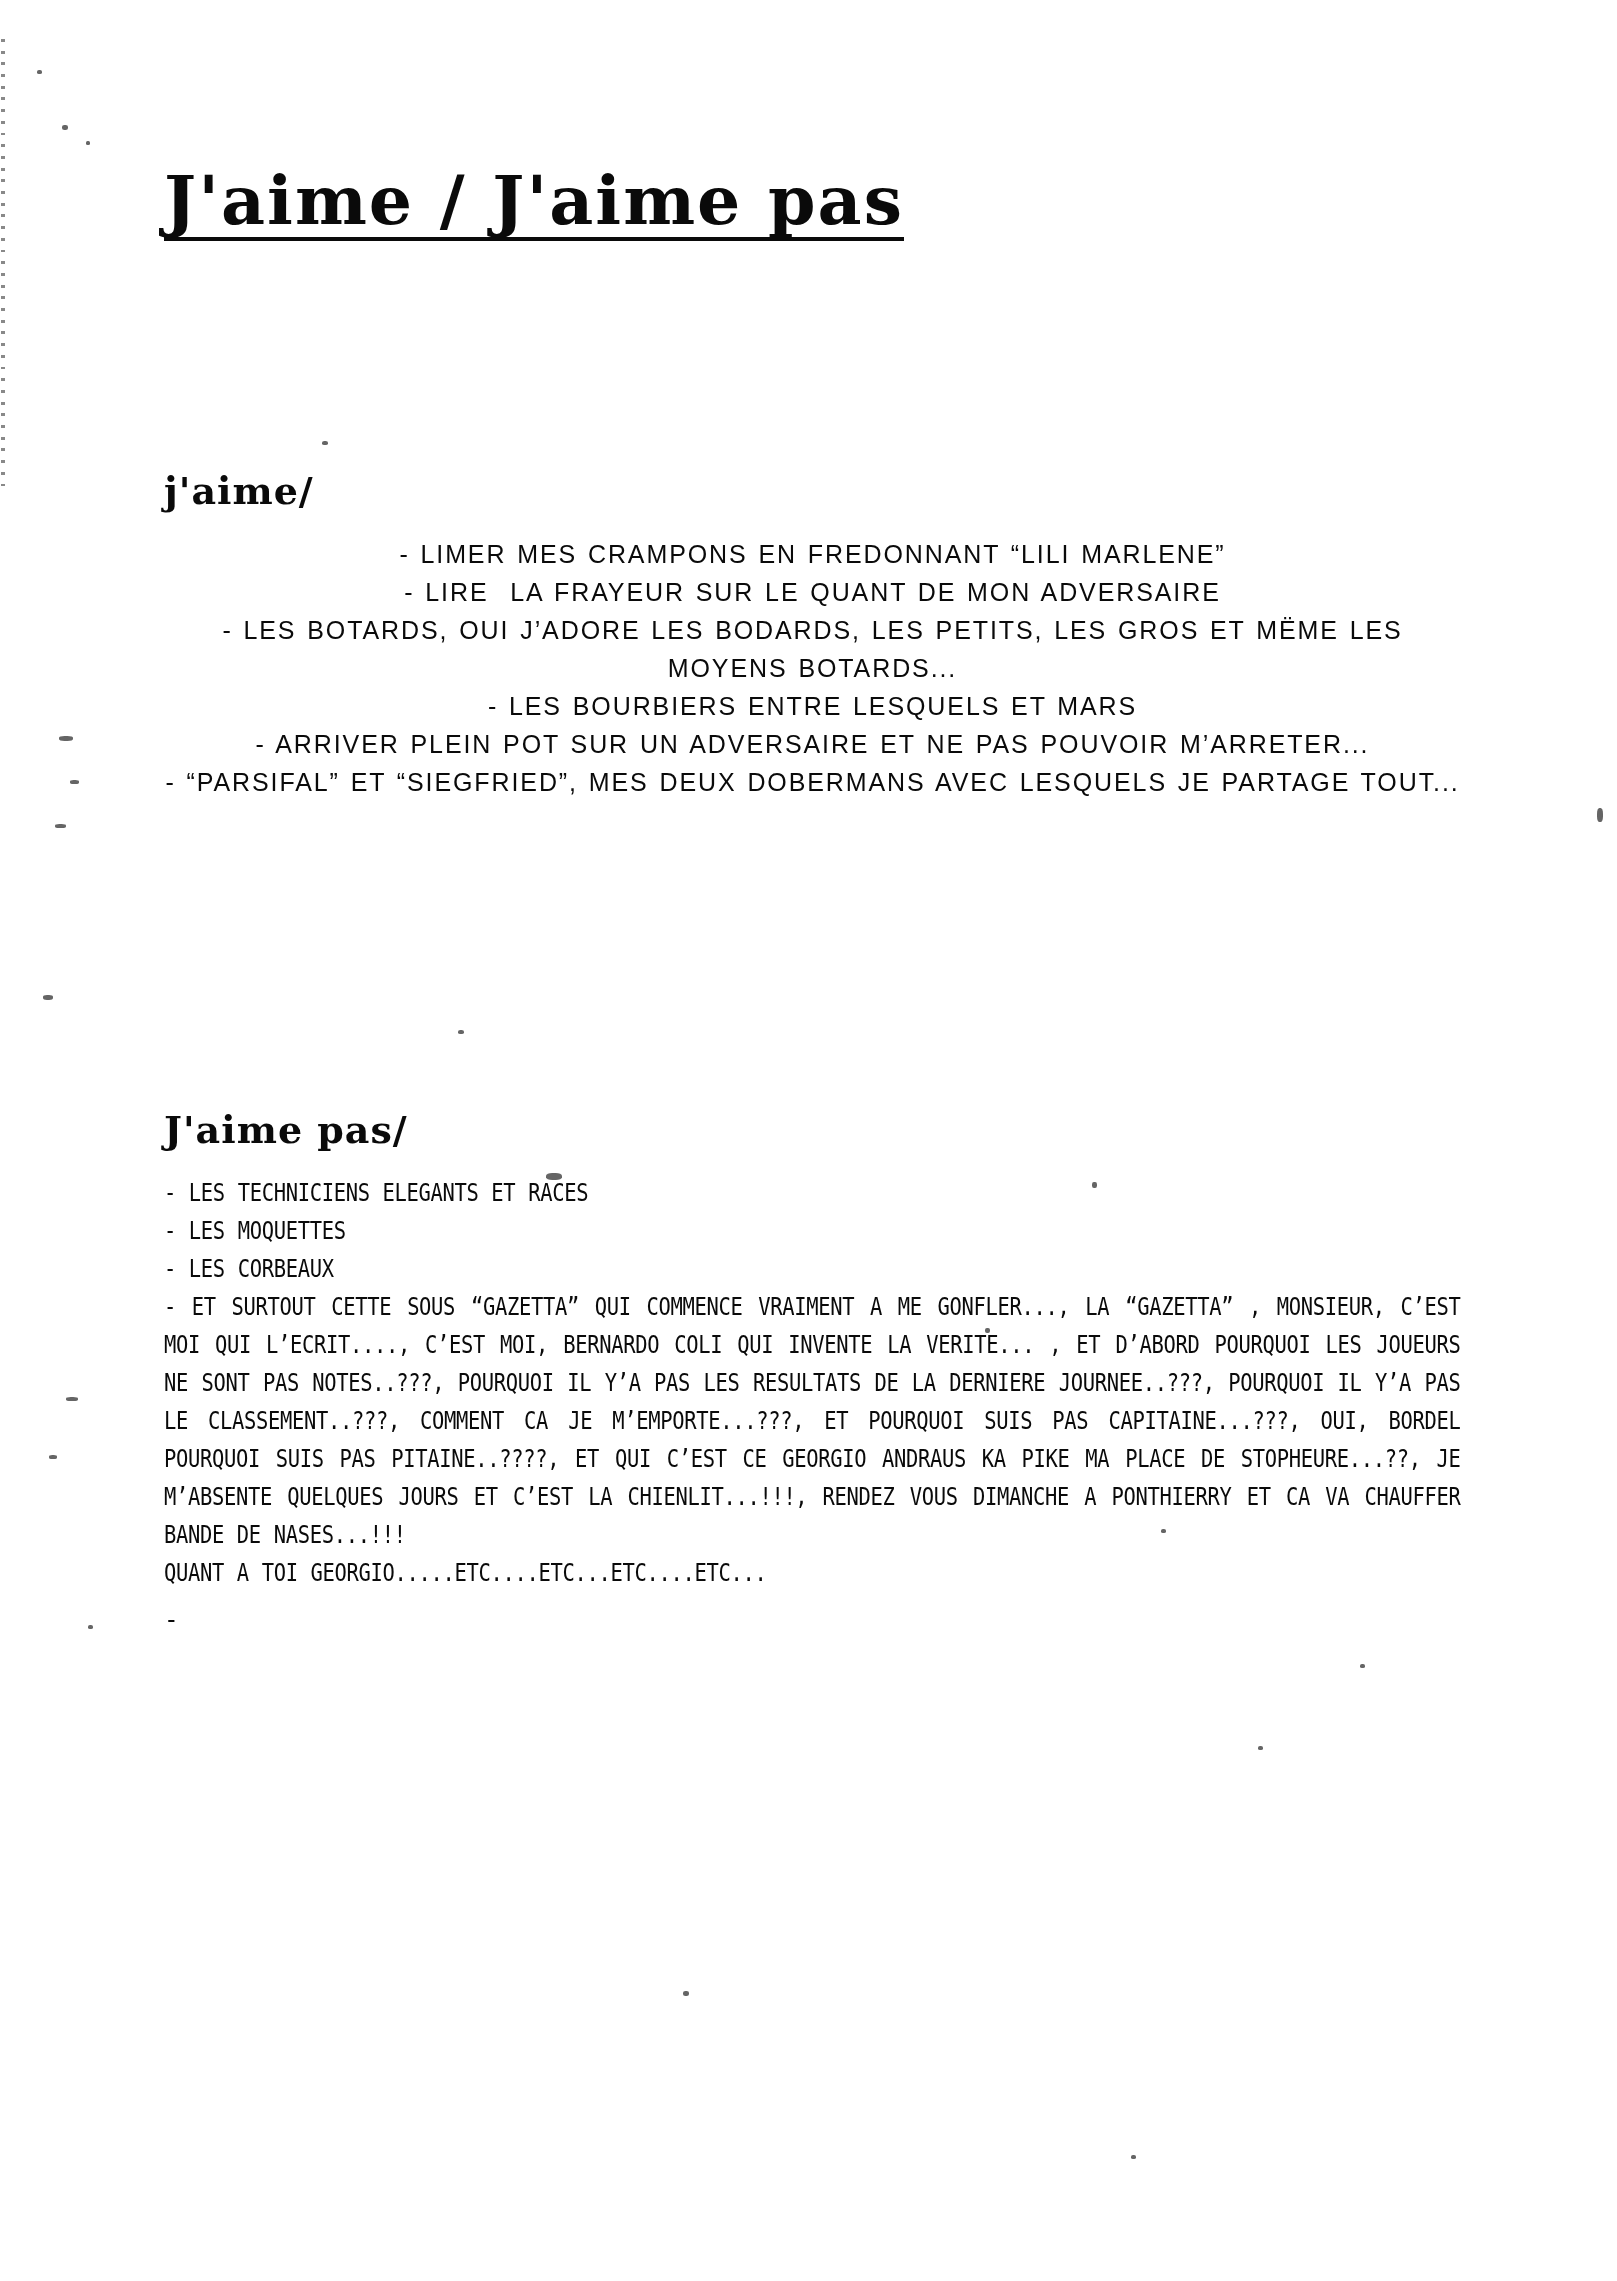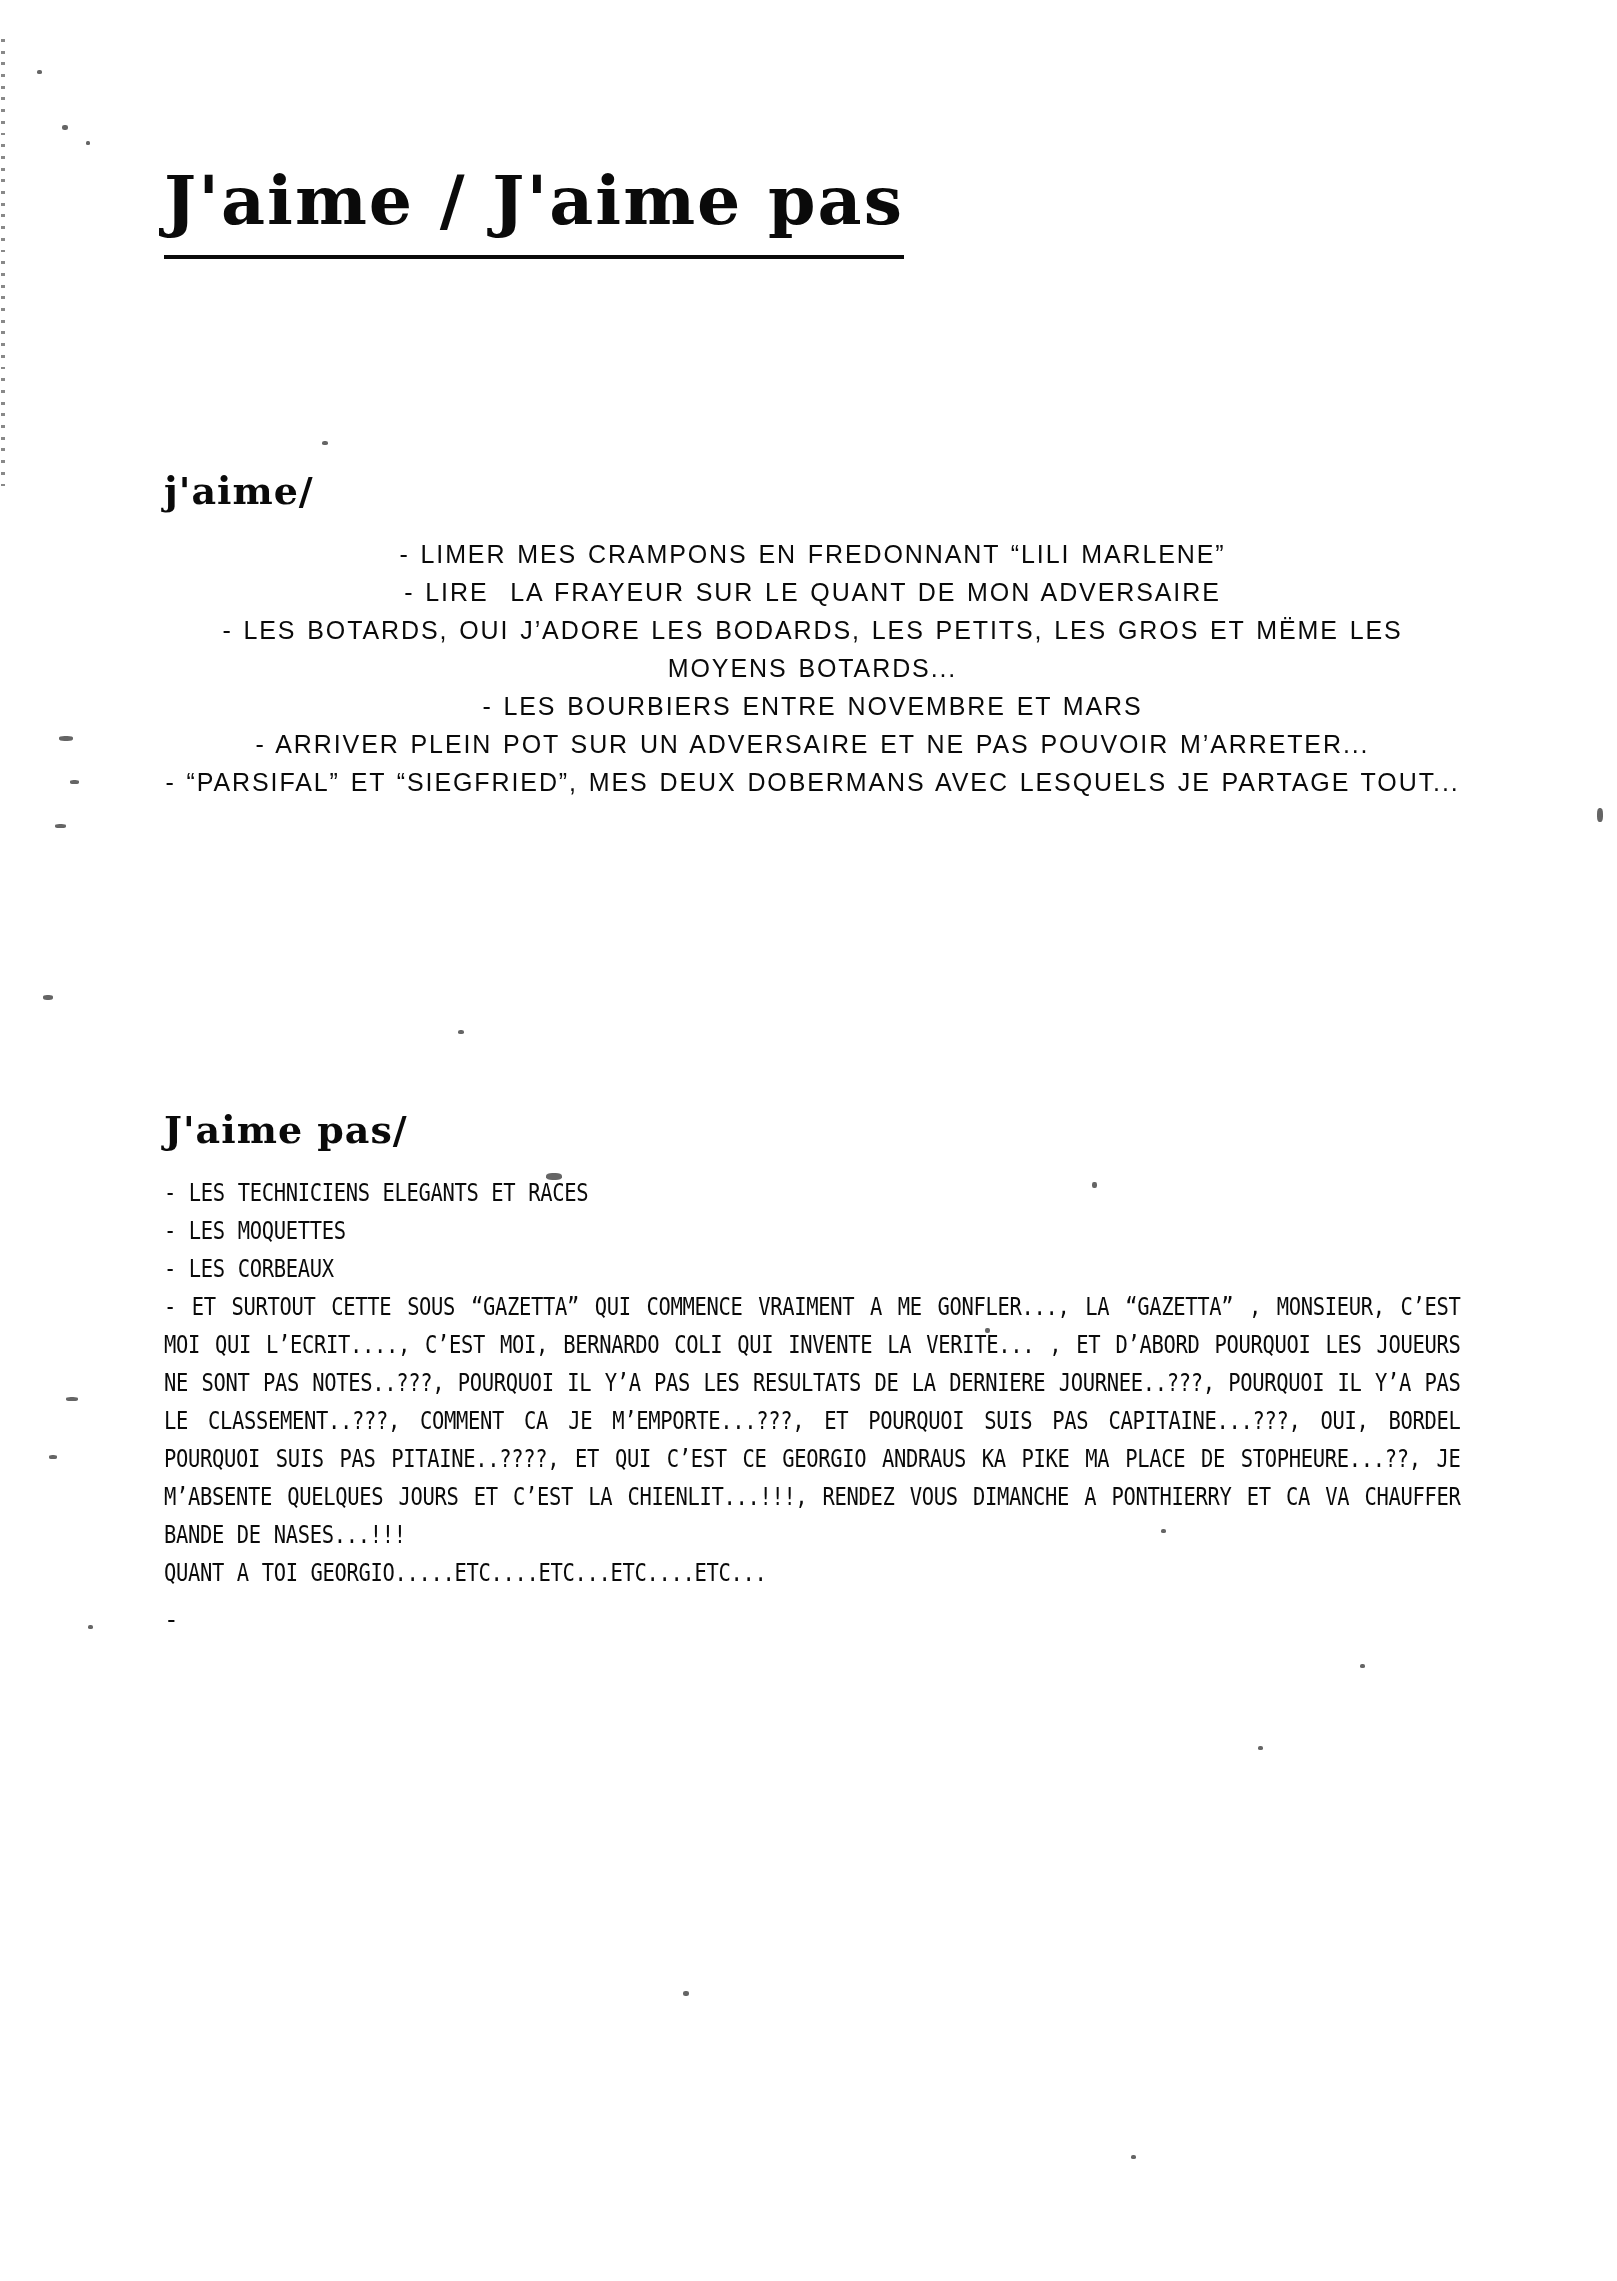--- a/index.html
+++ b/index.html
@@ -52,21 +52,21 @@
   }
   .doc-title {
     font-family: "DejaVu Serif", "Liberation Serif", serif;
     font-weight: 700;
     font-size: 68px;
     letter-spacing: 2px;
     line-height: 1.02;
     margin: 0;
     display: inline-block;
     border-bottom: 4.9px solid #0a0a0a;
-    padding-bottom: 20px;
+    padding-bottom: 2px;
     white-space: nowrap;
   }
   .doc-byline {
     font-family: "DejaVu Serif", "Liberation Serif", serif;
     font-weight: 700;
     font-size: 43px;
     letter-spacing: 2.4px;
     margin: 17.6px 0 0 0;
   }
 
@@ -163,21 +163,21 @@
   <div class="title-block">
     <h1 class="doc-title">J'aime / J'aime pas</h1>
   </div>
 
   <div class="section section-1">
     <h2 class="section-heading">j'aime/</h2>
     <ul class="body-lines">
       <li class="typed-wide">- LIMER MES CRAMPONS EN FREDONNANT “LILI MARLENE”</li>
       <li class="typed-wide">- LIRE  LA FRAYEUR SUR LE QUANT DE MON ADVERSAIRE</li>
       <li class="typed-wide">- LES BOTARDS, OUI J’ADORE LES BODARDS, LES PETITS, LES GROS ET MËME LES MOYENS BOTARDS...</li>
-      <li class="typed-wide">- LES BOURBIERS ENTRE NOVEMBRE ET MARS</li>
+      <li class="typed-wide">- LES BOURBIERS ENTRE LESQUELS ET MARS</li>
       <li class="typed-wide">- ARRIVER PLEIN POT SUR UN ADVERSAIRE ET NE PAS POUVOIR M’ARRETER...</li>
       <li class="typed-wide">- “PARSIFAL” ET “SIEGFRIED”, MES DEUX DOBERMANS AVEC LESQUELS JE PARTAGE TOUT...</li>
     </ul>
   </div>
 
   <div class="section section-2">
     <h2 class="section-heading">J'aime pas/</h2>
     <ul class="body-lines">
       <li class="typed-narrow">- LES TECHNICIENS ELEGANTS ET RACES</li>
       <li class="typed-narrow">- LES MOQUETTES</li>

